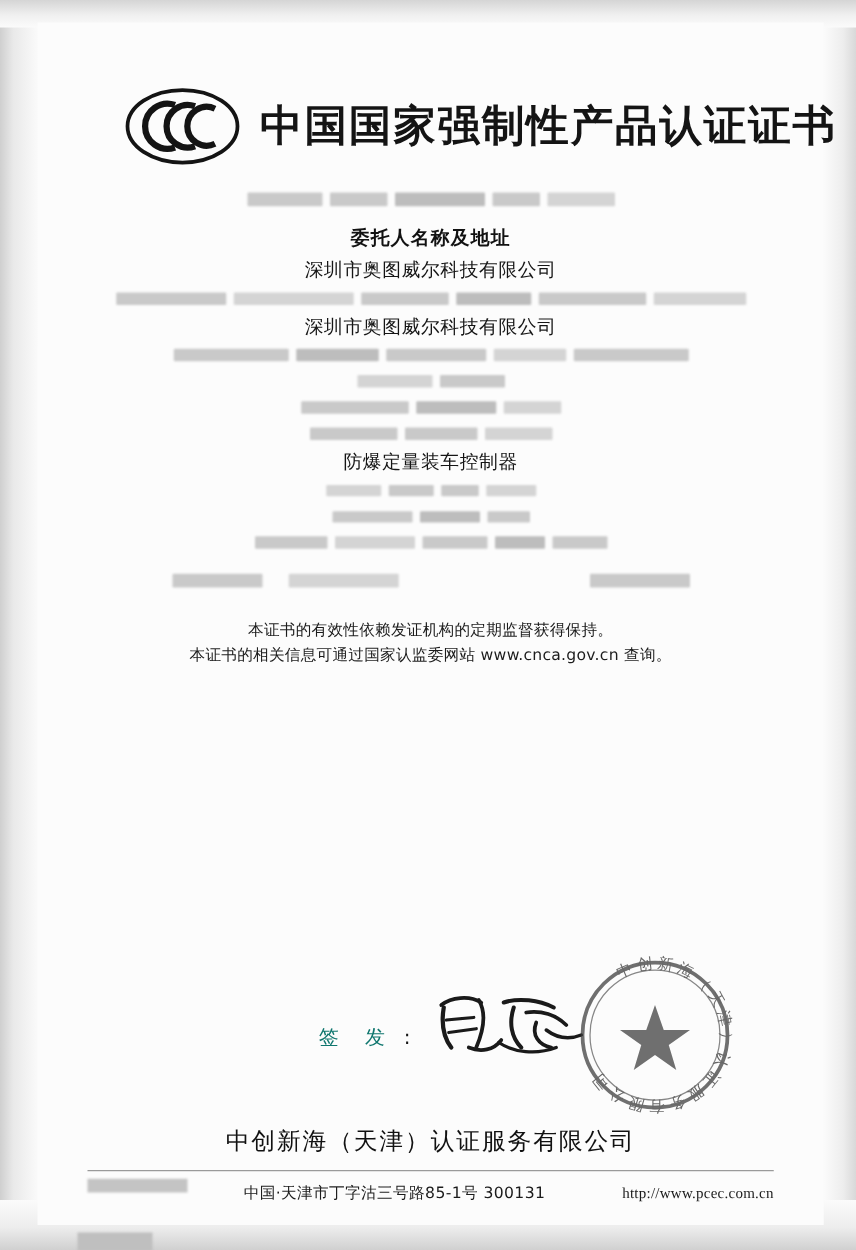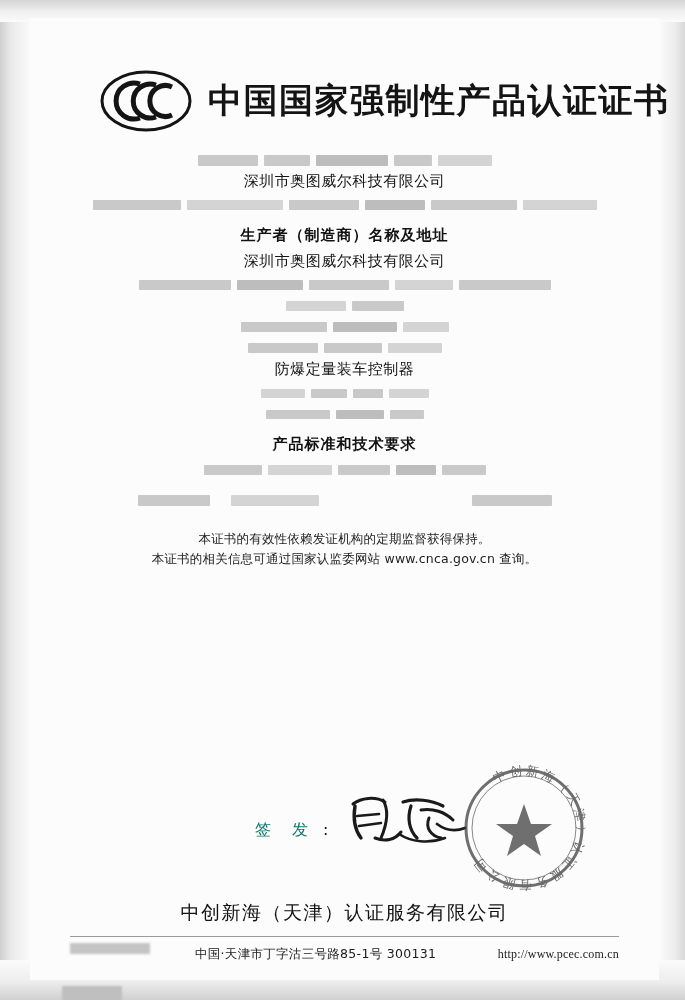--- a/index.html
+++ b/index.html
@@ -262,26 +262,26 @@
       </div>
       <div class="cert-title">中国国家强制性产品认证证书</div>
     </div>
 
     <div class="body-block">
 
       <div class="redline">
         <span class="redacted" style="width:60px;height:11px;"></span><span class="redacted" style="width:46px;height:11px;"></span><span class="redacted dark" style="width:72px;height:11px;"></span><span class="redacted" style="width:38px;height:11px;"></span><span class="redacted light" style="width:54px;height:11px;"></span>
       </div>
 
+      <div class="field-label">委托人名称及地址</div>
       <div class="field-value">深圳市奥图威尔科技有限公司</div>
       <div class="redline">
         <span class="redacted" style="width:88px;height:10px;"></span><span class="redacted light" style="width:96px;height:10px;"></span><span class="redacted" style="width:70px;height:10px;"></span><span class="redacted dark" style="width:60px;height:10px;"></span><span class="redacted" style="width:86px;height:10px;"></span><span class="redacted light" style="width:74px;height:10px;"></span>
       </div>
 
-      <div class="field-label">生产者（制造商）名称及地址</div>
       <div class="field-value">深圳市奥图威尔科技有限公司</div>
       <div class="redline">
         <span class="redacted" style="width:92px;height:10px;"></span><span class="redacted dark" style="width:66px;height:10px;"></span><span class="redacted" style="width:80px;height:10px;"></span><span class="redacted light" style="width:58px;height:10px;"></span><span class="redacted" style="width:92px;height:10px;"></span>
       </div>
       <div class="redline">
         <span class="redacted light" style="width:60px;height:10px;"></span><span class="redacted" style="width:52px;height:10px;"></span>
       </div>
       <div class="redline">
         <span class="redacted" style="width:86px;height:10px;"></span><span class="redacted dark" style="width:64px;height:10px;"></span><span class="redacted light" style="width:46px;height:10px;"></span>
       </div>
@@ -290,21 +290,20 @@
       </div>
 
       <div class="field-value">防爆定量装车控制器</div>
       <div class="redline">
         <span class="redacted light" style="width:44px;height:9px;"></span><span class="redacted" style="width:36px;height:9px;"></span><span class="redacted" style="width:30px;height:9px;"></span><span class="redacted light" style="width:40px;height:9px;"></span>
       </div>
       <div class="redline">
         <span class="redacted" style="width:64px;height:9px;"></span><span class="redacted dark" style="width:48px;height:9px;"></span><span class="redacted" style="width:34px;height:9px;"></span>
       </div>
 
-      <div class="field-label">产品标准和技术要求</div>
       <div class="redline">
         <span class="redacted" style="width:58px;height:10px;"></span><span class="redacted light" style="width:64px;height:10px;"></span><span class="redacted" style="width:52px;height:10px;"></span><span class="redacted dark" style="width:40px;height:10px;"></span><span class="redacted" style="width:44px;height:10px;"></span>
       </div>
 
 
       <div class="redline" style="margin-top:14px;">
         <span class="redacted" style="width:72px;height:11px;"></span><span class="redacted light" style="width:88px;height:11px;margin-left:18px;"></span><span class="redacted" style="width:80px;height:11px;margin-left:150px;"></span>
       </div>
 
       <div class="note" style="margin-top:24px;">本证书的有效性依赖发证机构的定期监督获得保持。</div>

